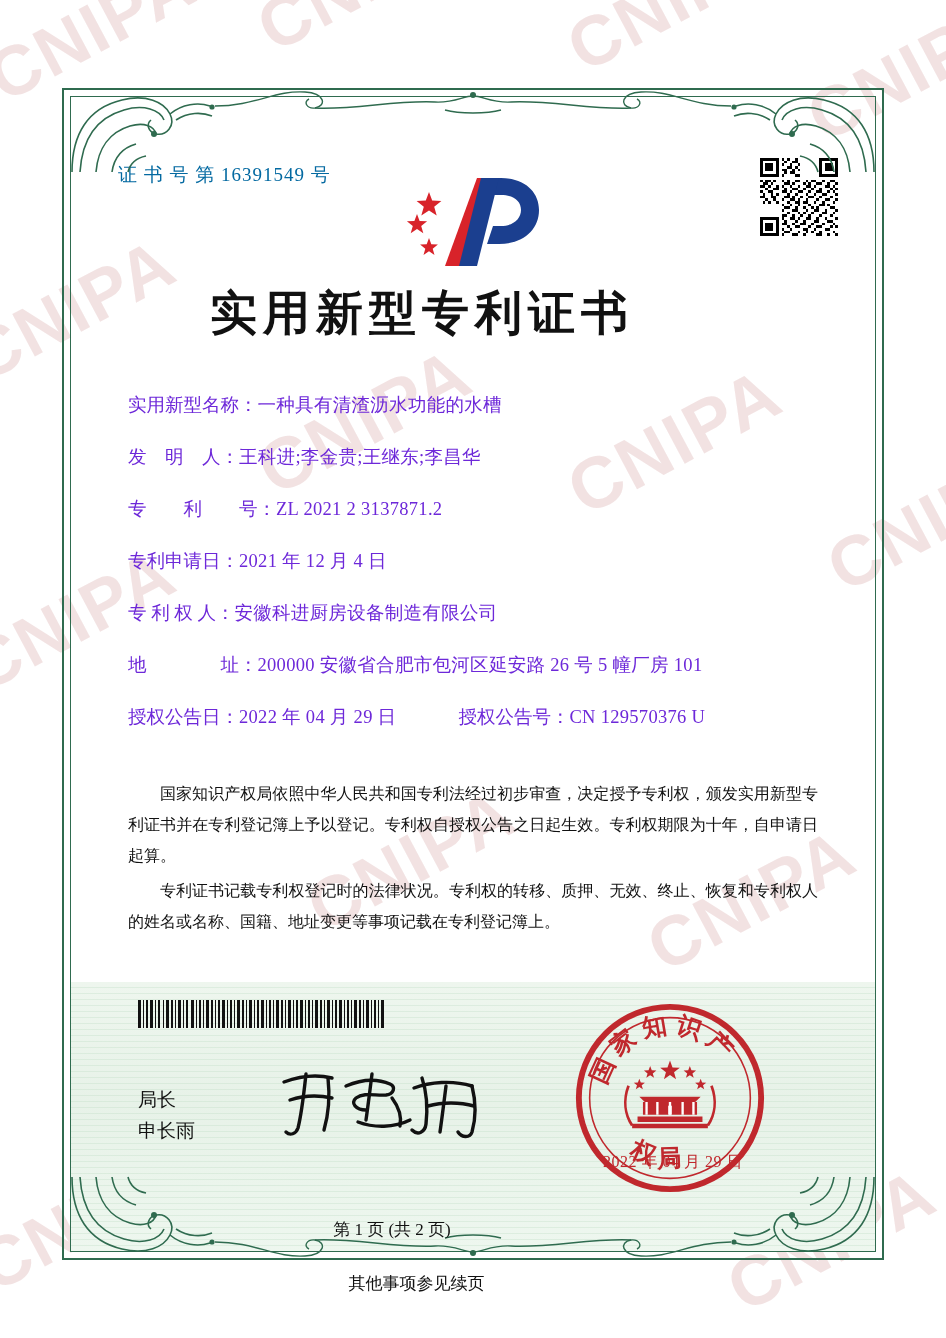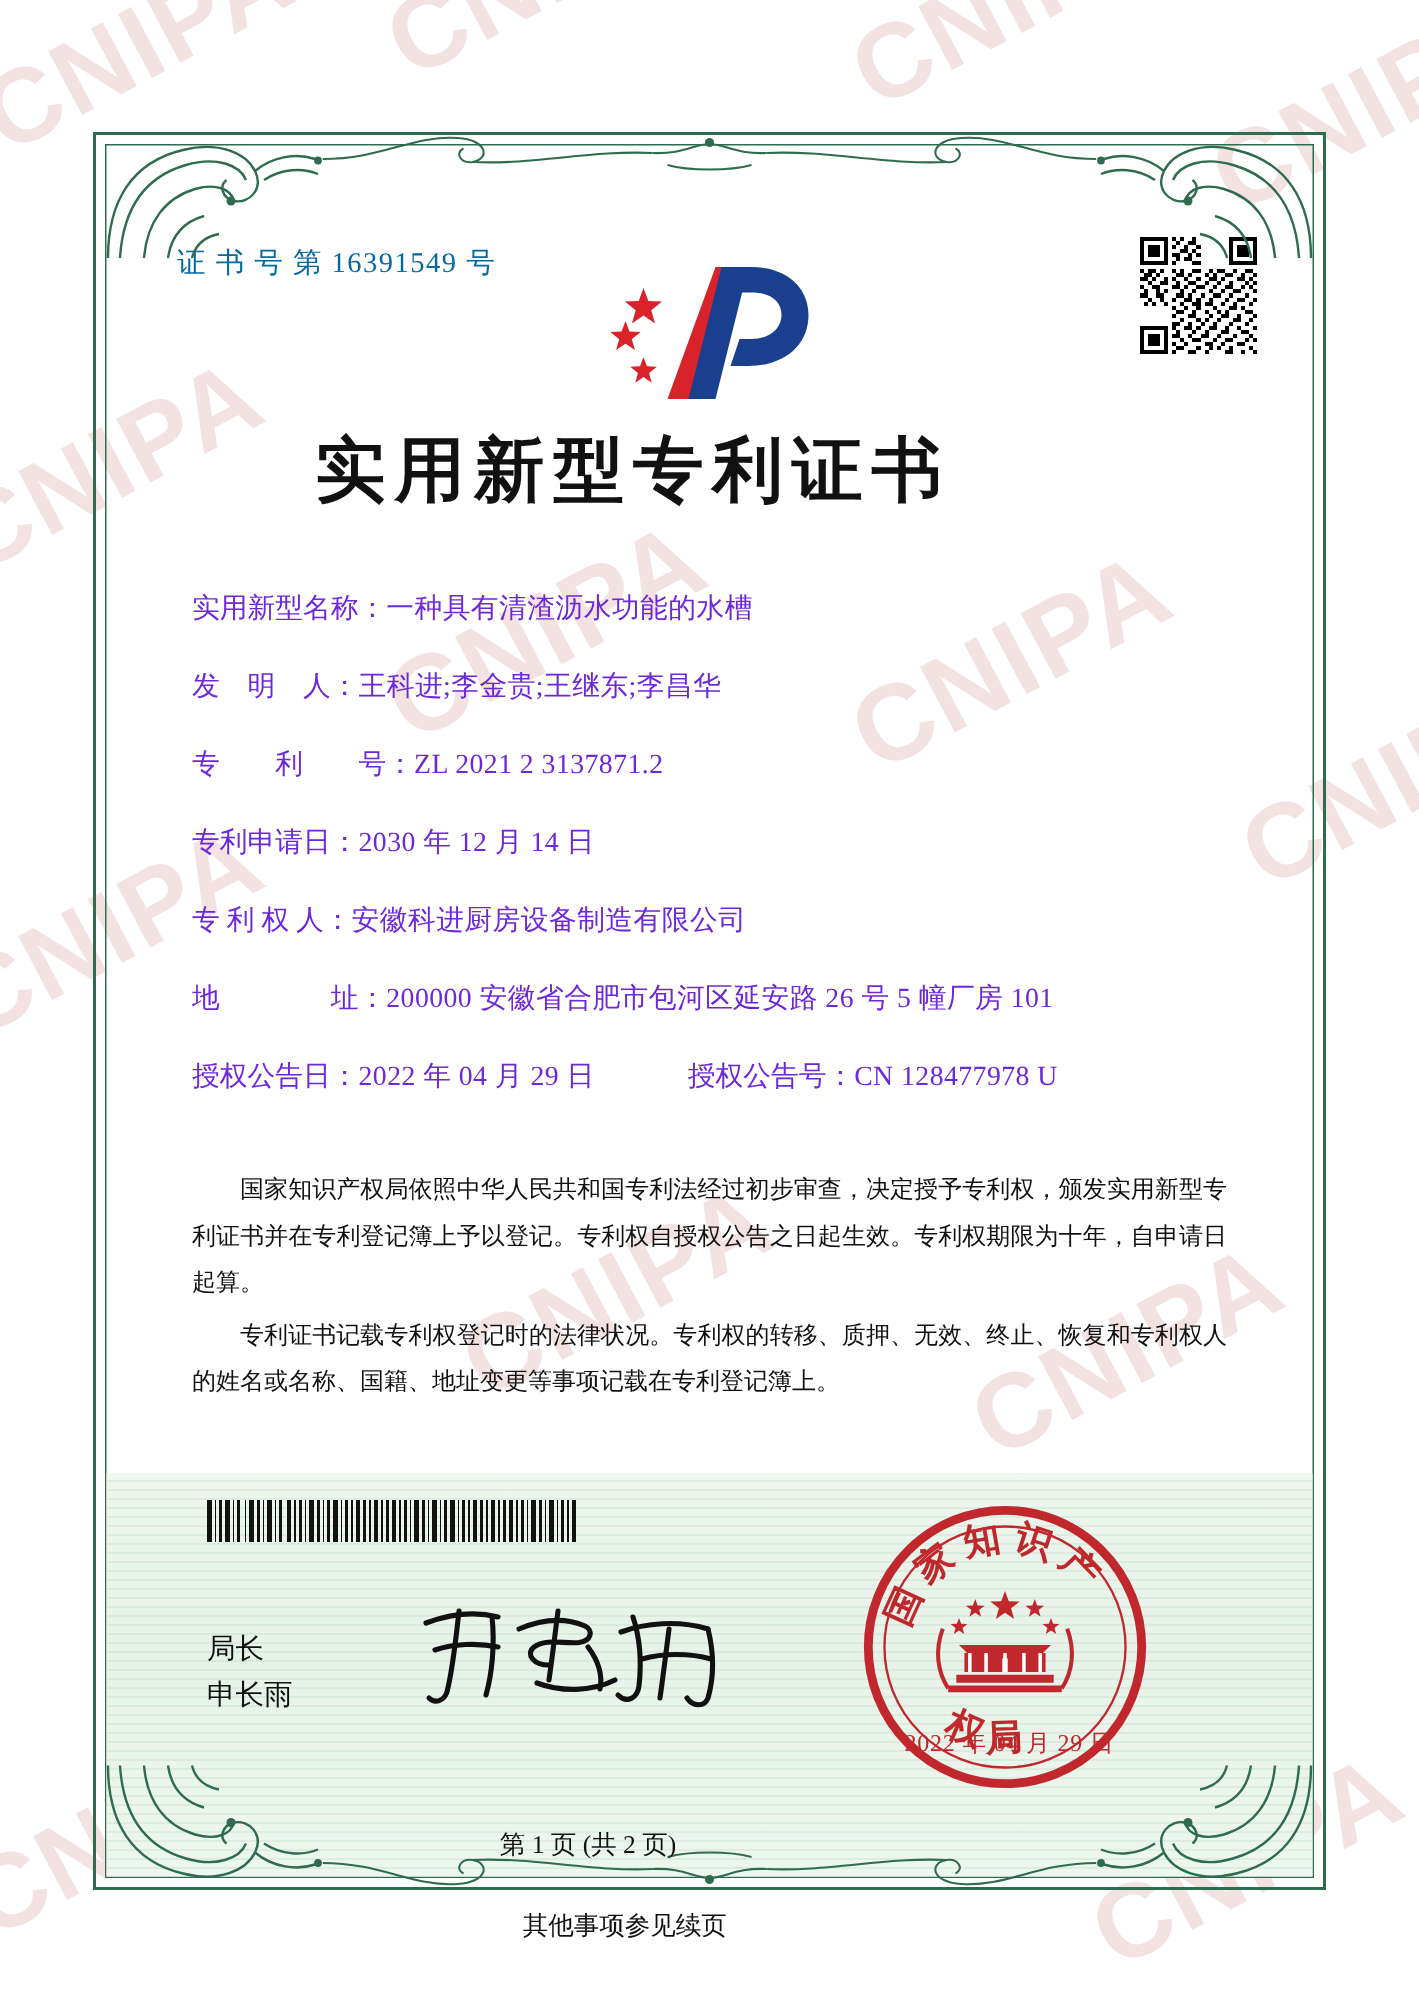--- a/index.html
+++ b/index.html
@@ -574,36 +574,36 @@
     <div class="frow">
       <span class="flabel">发　明　人：</span>
       <span class="fvalue">王科进;李金贵;王继东;李昌华</span>
     </div>
     <div class="frow">
       <span class="flabel">专　　利　　号：</span>
       <span class="fvalue">ZL 2021 2 3137871.2</span>
     </div>
     <div class="frow">
       <span class="flabel">专利申请日：</span>
-      <span class="fvalue">2030 年 12 月 14 日</span>
+      <span class="fvalue">2021 年 12 月 4 日</span>
     </div>
     <div class="frow">
       <span class="flabel">专 利 权 人：</span>
       <span class="fvalue">安徽科进厨房设备制造有限公司</span>
     </div>
     <div class="frow">
       <span class="flabel">地　　　　址：</span>
       <span class="fvalue">200000 安徽省合肥市包河区延安路 26 号 5 幢厂房 101</span>
     </div>
     <div class="frow two">
       <span class="flabel">授权公告日：</span>
       <span class="fvalue">2022 年 04 月 29 日</span>
       <span class="spacer-gap"></span>
       <span class="flabel">授权公告号：</span>
-      <span class="fvalue">CN 128477978 U</span>
+      <span class="fvalue">CN 129570376 U</span>
     </div>
   </div>
 
   <div class="paras">
     <p>国家知识产权局依照中华人民共和国专利法经过初步审查，决定授予专利权，颁发实用新型专利证书并在专利登记簿上予以登记。专利权自授权公告之日起生效。专利权期限为十年，自申请日起算。</p>
     <p>专利证书记载专利权登记时的法律状况。专利权的转移、质押、无效、终止、恢复和专利权人的姓名或名称、国籍、地址变更等事项记载在专利登记簿上。</p>
   </div>
 
   <div class="barcode">
     <svg viewBox="0 0 248 28" shape-rendering="crispEdges">

